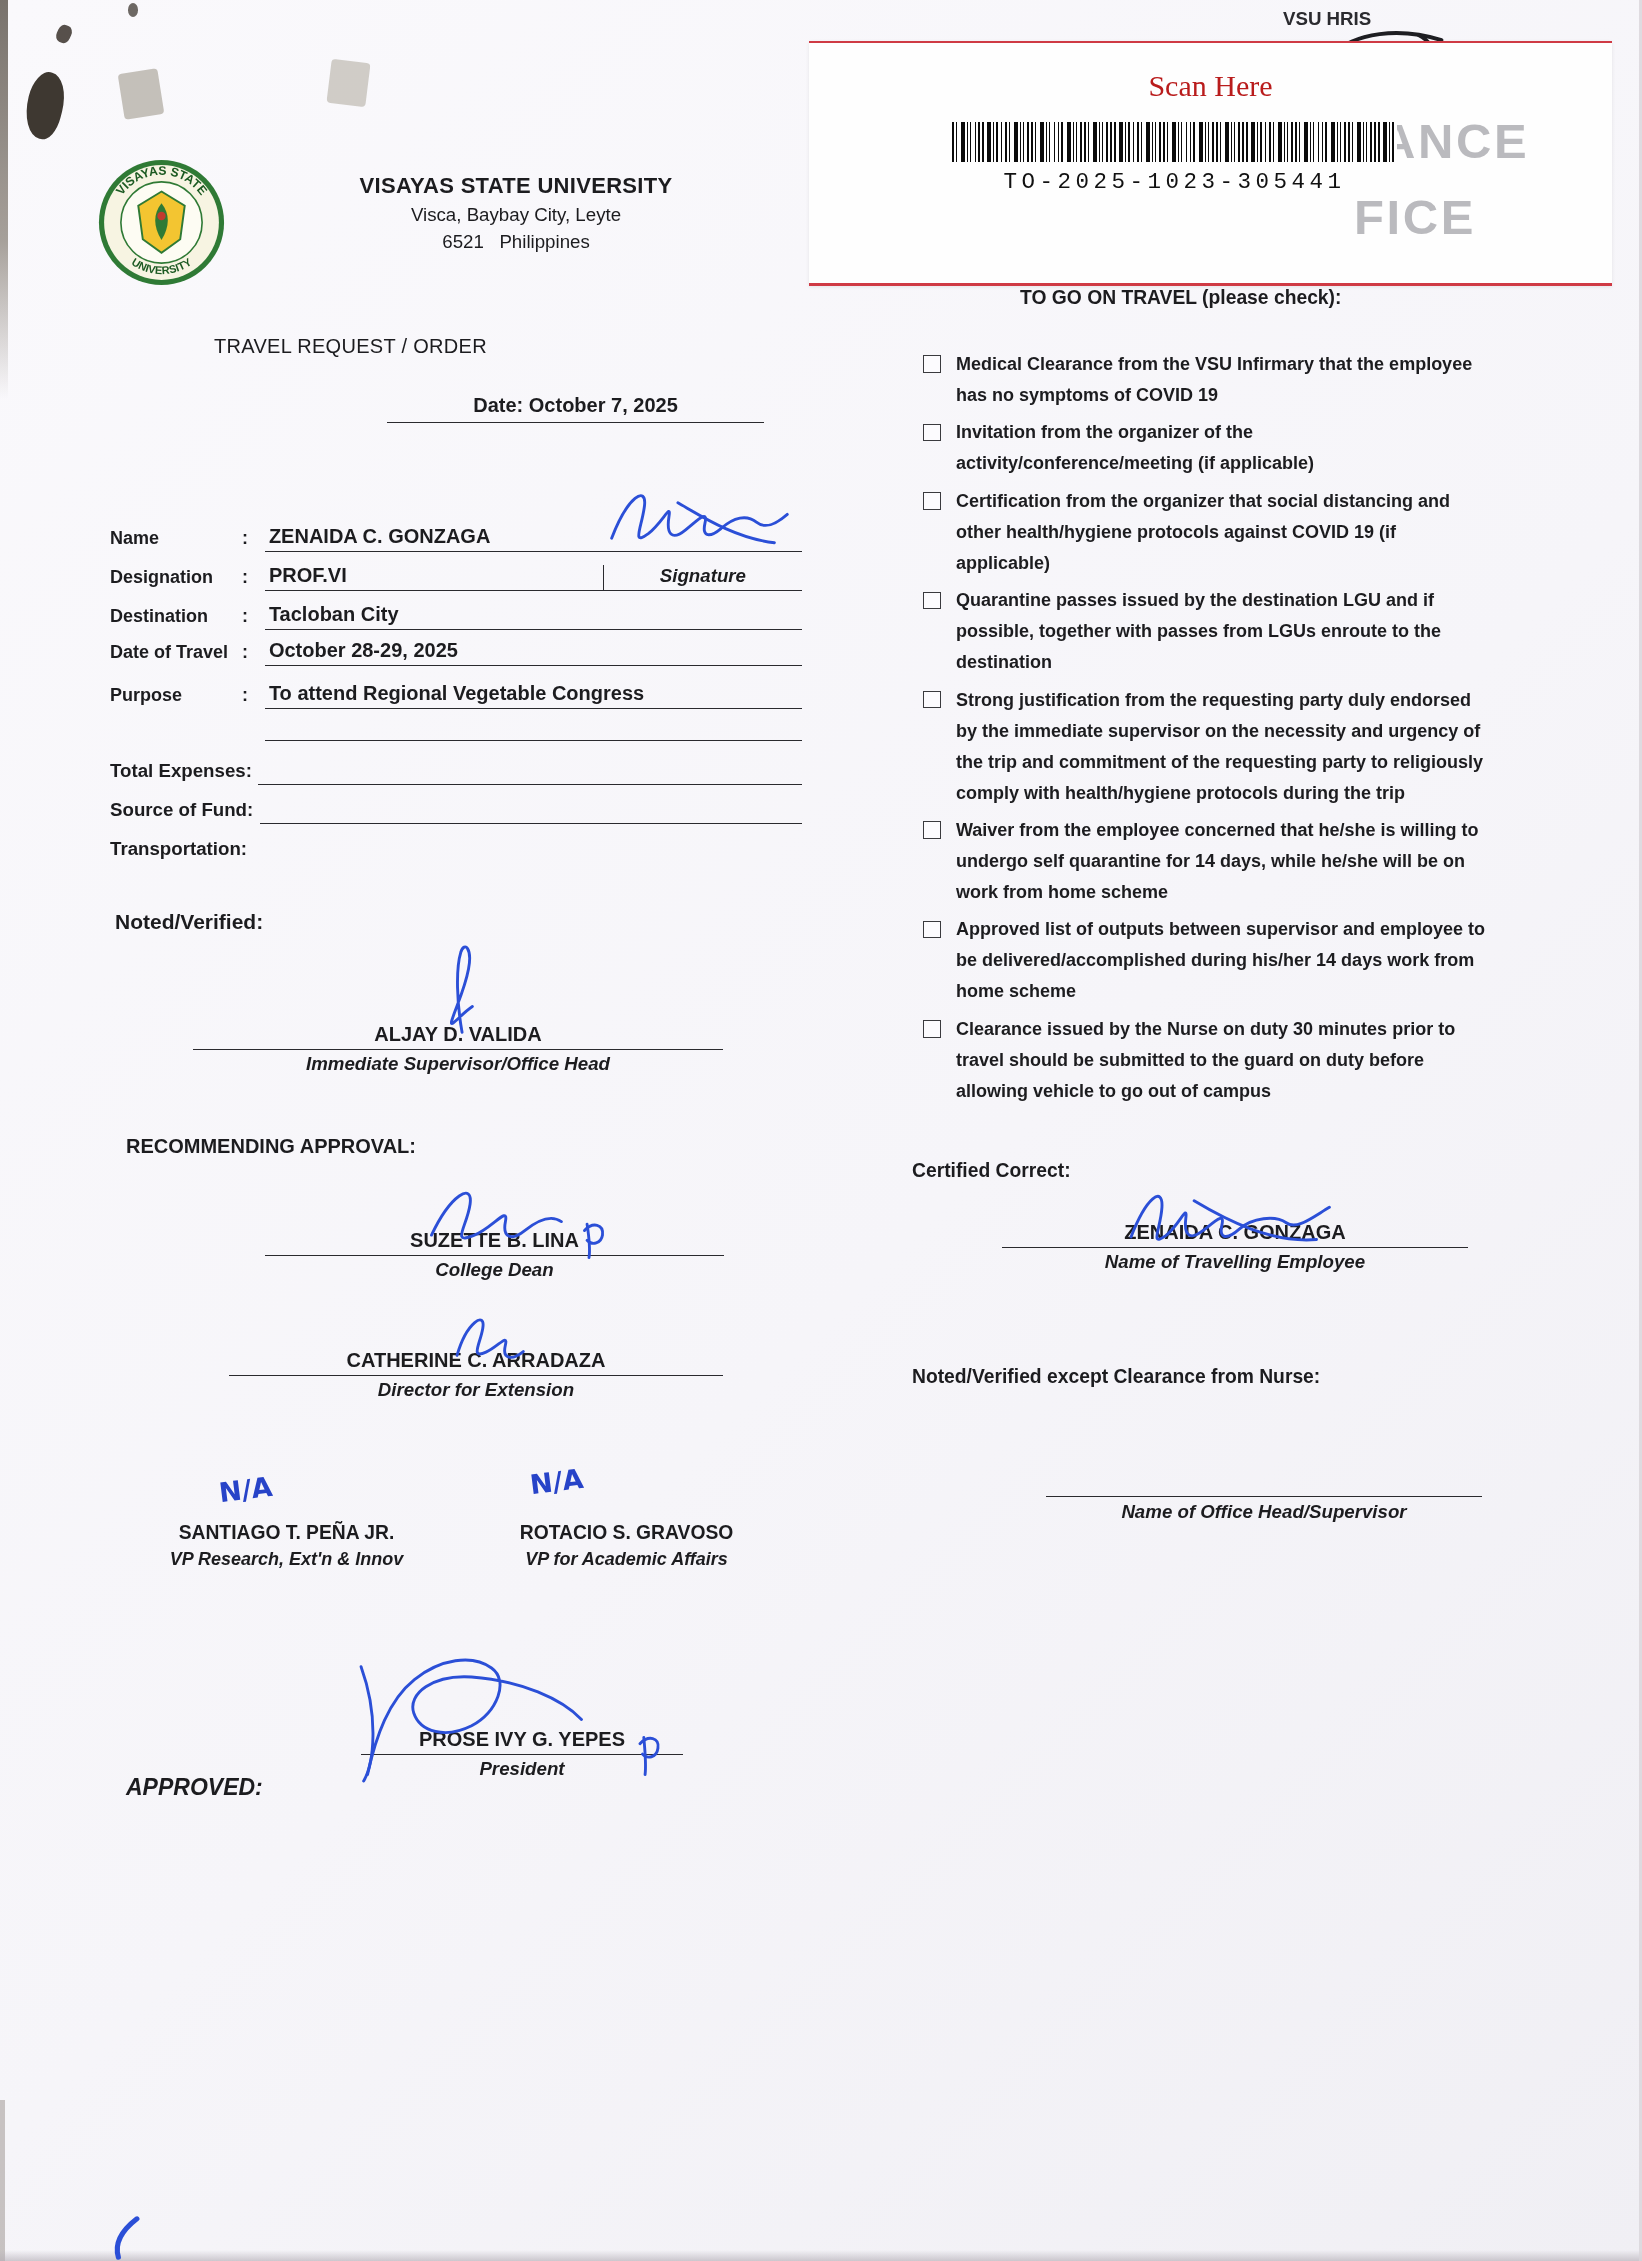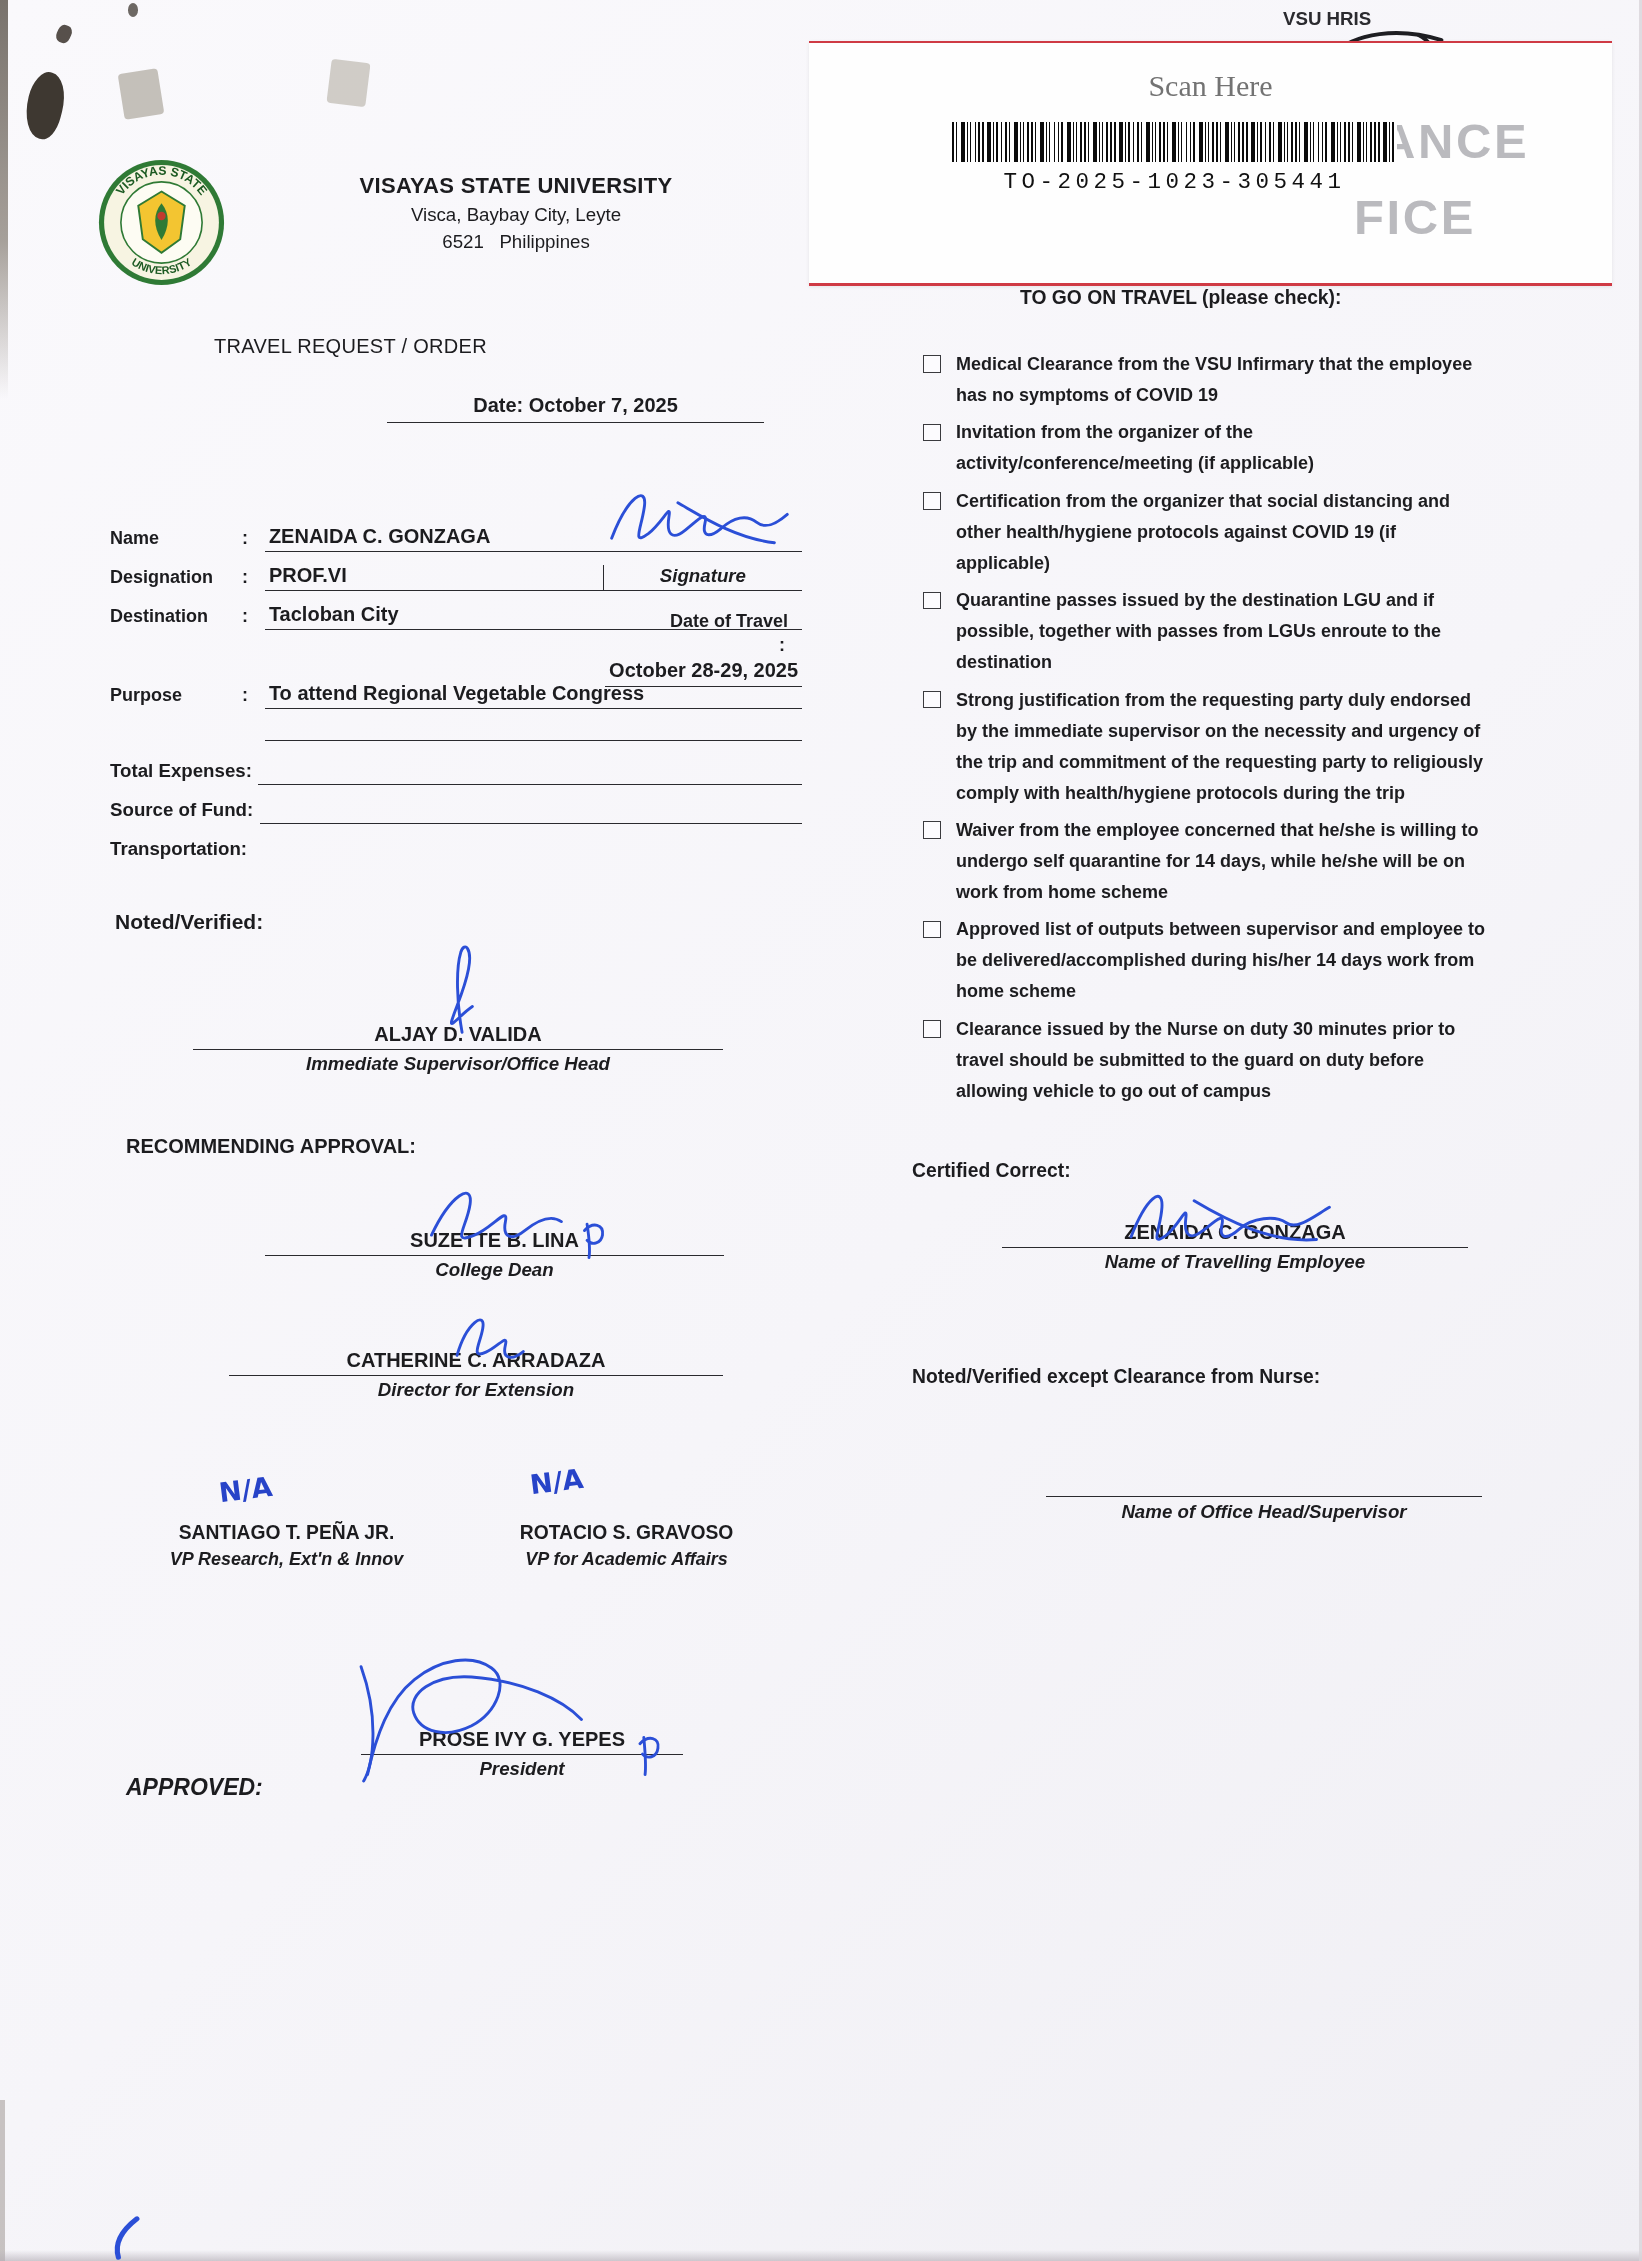--- a/index.html
+++ b/index.html
@@ -50,21 +50,21 @@
   .sigblock .rule{border-top:1.3px solid #2a2a2e;height:0;}
   .sigblock .cap{font-weight:700;font-style:italic;font-size:18.7px;margin-top:3.9px;}
   .vpblock{position:absolute;text-align:center;}
   .vpblock .nm{font-weight:700;font-size:19.3px;}
   .vpblock .cap{font-weight:700;font-style:italic;font-size:18px;margin-top:5.2px;}
   .na{position:absolute;color:#2743c8;font-weight:700;font-size:27px;transform:rotate(-7deg);font-family:"DejaVu Sans",sans-serif;}
 
   
   .hris{position:absolute;left:1283px;top:7.7px;font-size:18.7px;font-weight:700;color:#2b2b2f;}
   .scanbox{position:absolute;left:809px;top:41px;width:803px;height:240px;background:#fefefe;border-top:2.6px solid #cf3a44;border-bottom:3.2px solid #cf3a44;box-shadow:0 1.3px 3.9px rgba(0,0,0,.08);}
-  .scanhere{position:absolute;left:0;width:100%;top:26px;text-align:center;font-family:"Liberation Serif",serif;font-size:30px;color:#737373;}
+  .scanhere{position:absolute;left:0;width:100%;top:26px;text-align:center;font-family:"Liberation Serif",serif;font-size:30px;color:#b91c1c;}
   .barcode{position:absolute;left:143px;top:79px;width:445px;height:40px;
     background-image:repeating-linear-gradient(90deg,
       #0b0b0b 0px,#0b0b0b 1.9px,#fff 1.9px,#fff 3.9px,
       #0b0b0b 3.9px,#0b0b0b 5.2px,#fff 5.2px,#fff 9px,
       #0b0b0b 9px,#0b0b0b 13px,#fff 13px,#fff 15px,
       #0b0b0b 15px,#0b0b0b 16px,#fff 16px,#fff 18px,
       #0b0b0b 18px,#0b0b0b 19.3px,#fff 19.3px,#fff 22.5px,
       #0b0b0b 22.5px,#0b0b0b 24px,#fff 24px,#fff 26.4px);}
   .barcodenum{position:absolute;left:143px;width:445px;top:126px;text-align:center;font-family:"Liberation Mono",monospace;font-size:22.5px;letter-spacing:4.5px;color:#111;}
   .bleed{position:absolute;color:#8e8e94;opacity:.6;font-weight:700;letter-spacing:2.6px;font-size:49px;}
@@ -137,21 +137,21 @@
     <span class="cell desig">PROF.VI</span>
     <span class="cell sigcap">Signature</span>
   </div>
 
   <div class="frow" style="top:597px;">
     <span class="lbl">Destination</span>
     <span class="colon">:</span>
     <span class="cell">Tacloban City</span>
   </div>
 
-  <div class="frow" style="top:611px;flex-direction:column;">
+  <div class="frow" style="top:633px;">
     <span class="lbl">Date of Travel</span>
     <span class="colon">:</span>
     <span class="cell">October 28-29, 2025</span>
   </div>
 
   <div class="frow" style="top:676px;">
     <span class="lbl">Purpose</span>
     <span class="colon">:</span>
     <span class="cell">To attend Regional Vegetable Congress</span>
   </div>

